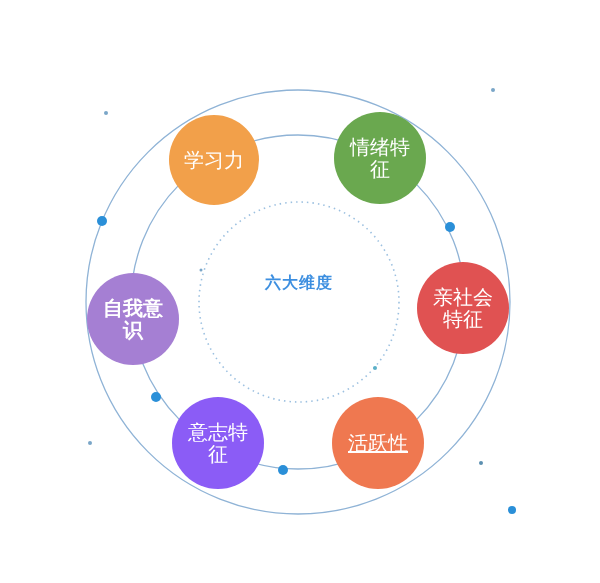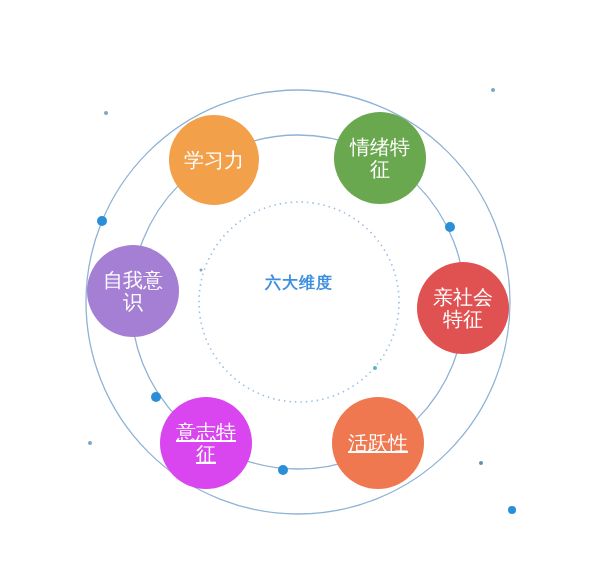--- a/index.html
+++ b/index.html
@@ -54,27 +54,27 @@
         <span>亲社会</span>
         <span>特征</span>
       </div>
   </div>
   <div class="node" id="node-3" style="left: 332px; top: 397px; width: 92px; height: 92px; background: rgb(239, 120, 80); text-decoration: underline;">
     <div>
         <span>活跃性</span>
         <span></span>
       </div>
   </div>
-  <div class="node" id="node-4" style="left: 160px; top: 397px; width: 92px; height: 92px; background: #d946ef; text-decoration: underline;">
+  <div class="node" id="node-4" style="left: 172px; top: 397px; width: 92px; height: 92px; background: #8b5cf6;">
     <div>
         <span>意志特征</span>
         <span></span>
       </div>
   </div>
-  <div class="node" id="node-5" style="left: 87px; top: 245px; width: 92px; height: 92px; background: rgb(165, 127, 211);">
+  <div class="node" id="node-5" style="left: 87px; top: 273px; width: 92px; height: 92px; background: rgb(165, 127, 211); font-weight: bold;">
     <div>
         <span>自我意识</span>
         <span></span>
       </div>
   </div>
 
   <div class="center-title" style="color: rgb(61, 143, 224);">
     <span>六大维度</span>
   </div>
 </div>

